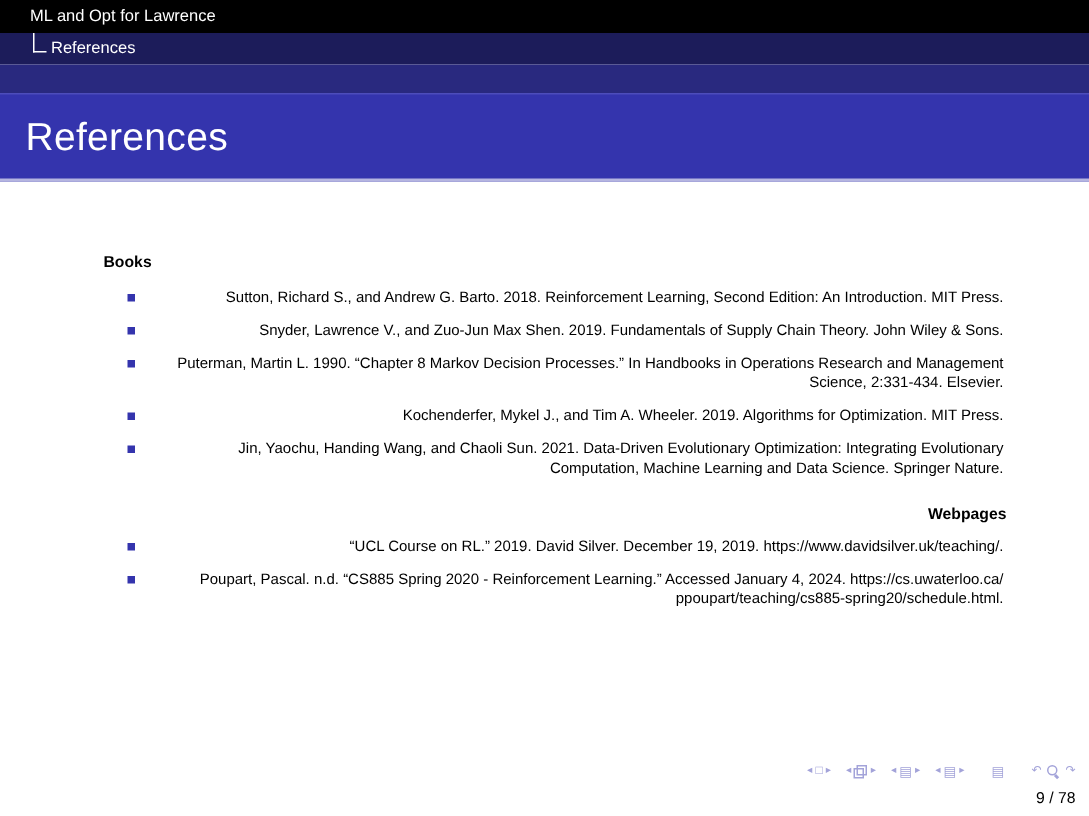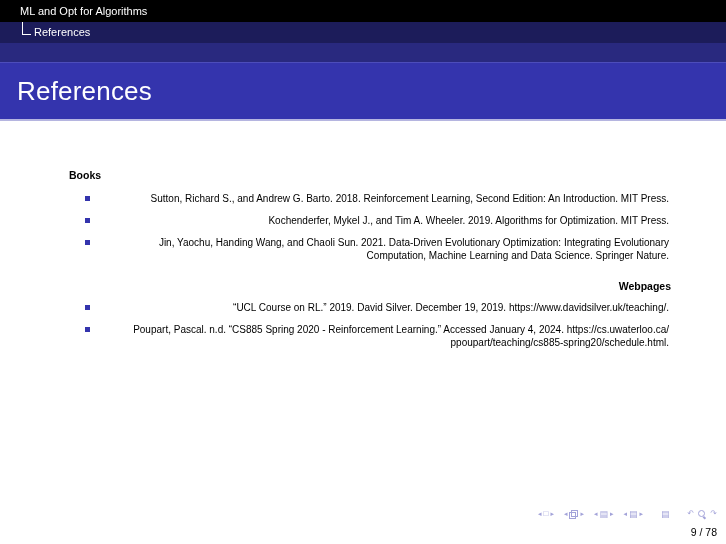--- a/index.html
+++ b/index.html
@@ -42,39 +42,47 @@
   .mag-ico::after{content:"";position:absolute;left:7px;top:7px;width:3px;height:1.5px;background:#a3a3d9;transform:rotate(45deg);transform-origin:0 0;}
 
   .pagenum{position:absolute;right:9px;top:526px;font-size:10.5px;color:#000;}
 </style>
 </head>
 <body>
 
 <div class="slide">
 
   <div class="topbar">
-    <span class="doc-title">ML and Opt for Algorithms</span>
+    <span class="doc-title">ML and Opt for Lawrence</span>
   </div>
   <div class="sectionbar">
     <span class="tree-corner"></span>
     <span class="section-label">References</span>
   </div>
   <div class="subsectionbar"></div>
 
   <div class="frametitle">
     <span class="ft-text">References</span>
   </div>
 
   <div class="content">
 
     <div class="group-heading">Books</div>
     <ul class="reflist">
       <li>
         <span class="bullet"></span>
         <span class="itemtext">Sutton, Richard S., and Andrew G. Barto. 2018. Reinforcement Learning, Second Edition: An Introduction. MIT Press.</span>
+      </li>
+      <li>
+        <span class="bullet"></span>
+        <span class="itemtext">Snyder, Lawrence V., and Zuo-Jun Max Shen. 2019. Fundamentals of Supply Chain Theory. John Wiley &amp; Sons.</span>
+      </li>
+      <li>
+        <span class="bullet"></span>
+        <span class="itemtext">Puterman, Martin L. 1990. “Chapter 8 Markov Decision Processes.” In Handbooks in Operations Research and Management Science, 2:331-434. Elsevier.</span>
       </li>
       <li>
         <span class="bullet"></span>
         <span class="itemtext">Kochenderfer, Mykel J., and Tim A. Wheeler. 2019. Algorithms for Optimization. MIT Press.</span>
       </li>
       <li>
         <span class="bullet"></span>
         <span class="itemtext">Jin, Yaochu, Handing Wang, and Chaoli Sun. 2021. Data-Driven Evolutionary Optimization: Integrating Evolutionary Computation, Machine Learning and Data Science. Springer Nature.</span>
       </li>
     </ul>

